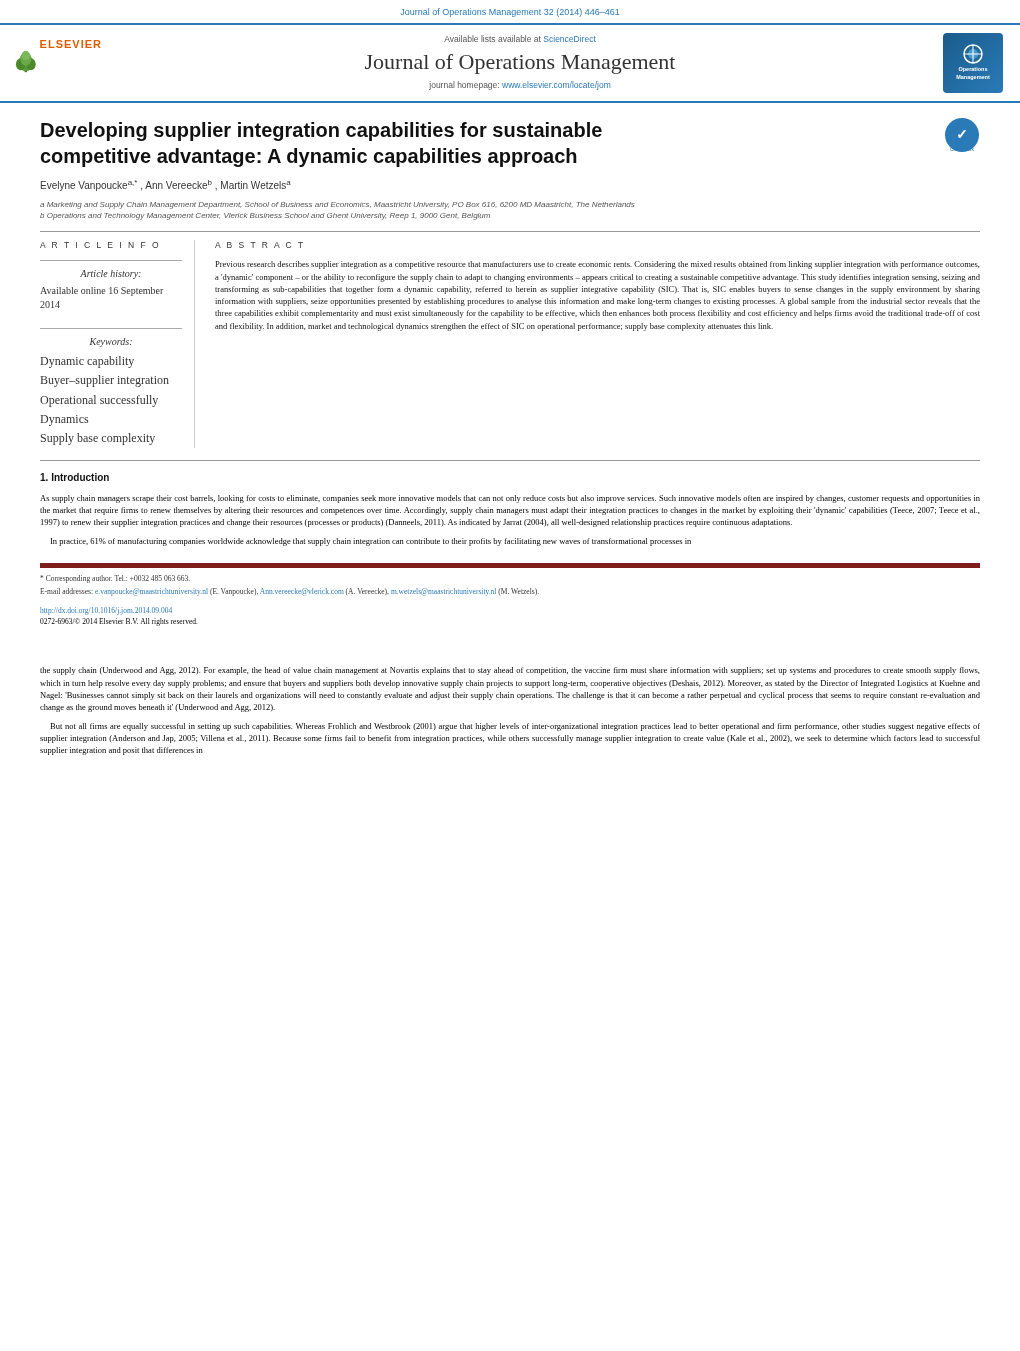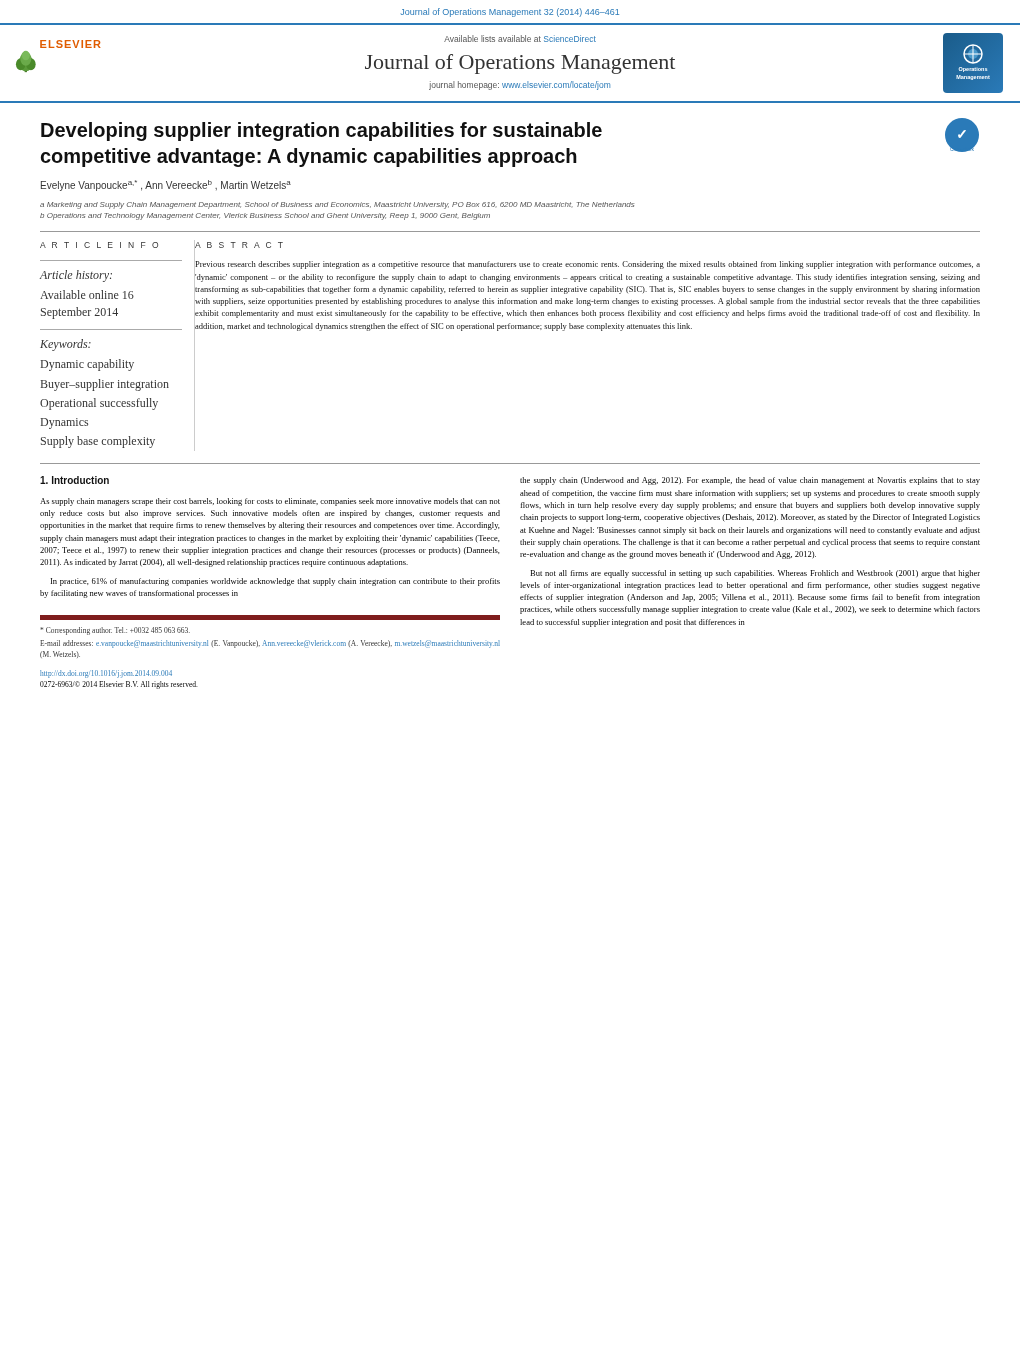--- a/index.html
+++ b/index.html
@@ -130,48 +130,50 @@
     .affiliations {
       font-size: 8px;
       color: #555;
       font-style: italic;
       margin-bottom: 10px;
       font-family: Arial, sans-serif;
       line-height: 1.4;
     }
     .two-col-section {
       display: flex;
+      gap: 20px;
       margin-bottom: 12px;
       border-top: 1px solid #999;
       padding-top: 8px;
     }
     .article-info {
       width: 155px;
       flex-shrink: 0;
       border-right: 1px solid #ccc;
       padding-right: 12px;
     }
     .article-info-title {
       font-family: Arial, sans-serif;
       font-size: 8.5px;
       letter-spacing: 2px;
       color: #333;
       margin-bottom: 8px;
       text-transform: uppercase;
     }
     .article-info-subtitle {
       font-style: italic;
-      font-size: 12px;
+      font-size: 10px;
       color: #333;
       margin-bottom: 3px;
+      text-align: center;
     }
     .article-info-text {
-      font-size: 12px;
-      color: #333;
-      margin-bottom: 8px;
+      font-size: 10px;
+      color: #333;
+      margin-bottom: 16px;
     }
     .keywords-list {
       font-size: 12px;
       color: #333;
       line-height: 1.6;
     }
     .abstract-section {
       flex: 1;
     }
     .abstract-title {
@@ -195,21 +197,22 @@
       margin-top: 6px;
       margin-bottom: 10px;
     }
     .divider {
       border: none;
       border-top: 1px solid #999;
       margin: 10px 0;
     }
     .two-col-body {
       display: flex;
-      gap: 20px;
+      gap: 37px;
+      flex-direction: column;
     }
     .body-col {
       flex: 1;
       font-size: 8.5px;
       text-align: justify;
       line-height: 1.45;
     }
     .section-heading {
       font-family: Arial, sans-serif;
       font-size: 10px;

